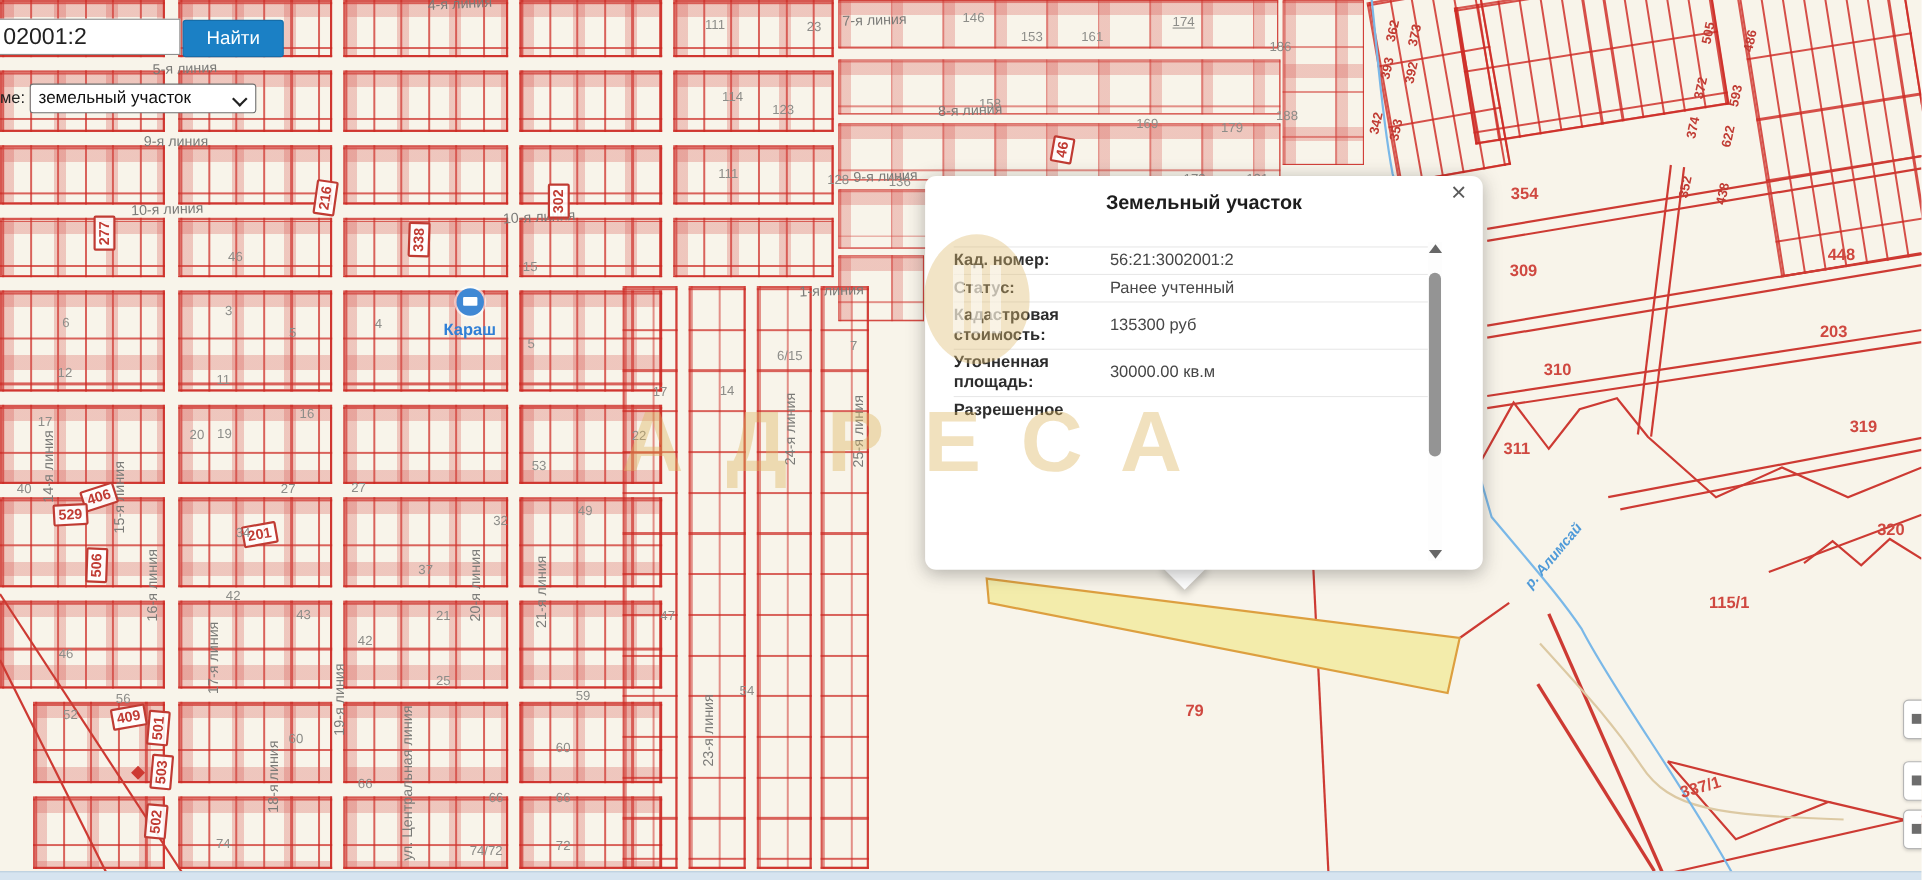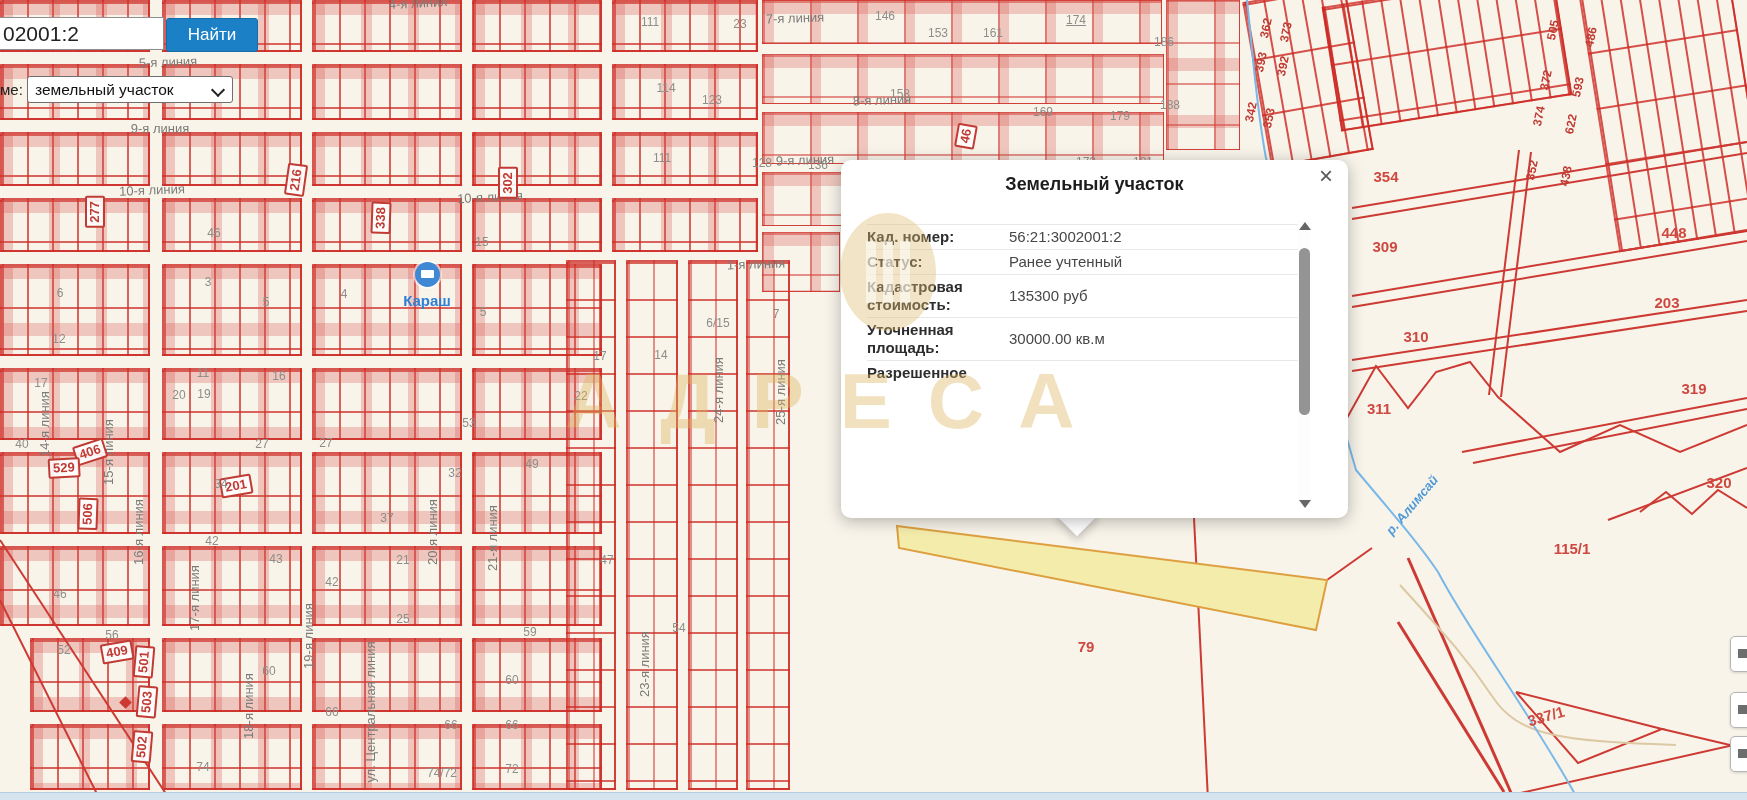--- a/index.html
+++ b/index.html
@@ -266,37 +266,37 @@
       <span class="mlabel smallnum" style="left: 818px; top: 165px; transform: translate(-50%, -50%) rotate(0deg);">136</span>
       <span class="mlabel smallnum" style="left: 940px; top: 165px; transform: translate(-50%, -50%) rotate(0deg);">134</span>
       <span class="mlabel smallnum" style="left: 1086px; top: 162px; transform: translate(-50%, -50%) rotate(0deg);">173</span>
       <span class="mlabel smallnum" style="left: 1143px; top: 162px; transform: translate(-50%, -50%) rotate(0deg);">181</span>
       <span class="mlabel smallnum" style="left: 214px; top: 233px; transform: translate(-50%, -50%) rotate(0deg);">46</span>
       <span class="mlabel smallnum" style="left: 208px; top: 282px; transform: translate(-50%, -50%) rotate(0deg);">3</span>
       <span class="mlabel smallnum" style="left: 60px; top: 293px; transform: translate(-50%, -50%) rotate(0deg);">6</span>
       <span class="mlabel smallnum" style="left: 266px; top: 302px; transform: translate(-50%, -50%) rotate(0deg);">5</span>
       <span class="mlabel smallnum" style="left: 344px; top: 294px; transform: translate(-50%, -50%) rotate(0deg);">4</span>
       <span class="mlabel smallnum" style="left: 59px; top: 339px; transform: translate(-50%, -50%) rotate(0deg);">12</span>
-      <span class="mlabel smallnum" style="left: 203px; top: 345px; transform: translate(-50%, -50%) rotate(0deg); margin-top: 28px;">11</span>
+      <span class="mlabel smallnum" style="left: 203px; top: 345px; transform: translate(-50%, -50%) rotate(0deg);">11</span>
       <span class="mlabel smallnum" style="left: 482px; top: 242px; transform: translate(-50%, -50%) rotate(0deg);">15</span>
       <span class="mlabel smallnum" style="left: 483px; top: 312px; transform: translate(-50%, -50%) rotate(0deg);">5</span>
       <span class="mlabel smallnum" style="left: 279px; top: 376px; transform: translate(-50%, -50%) rotate(0deg);">16</span>
       <span class="mlabel smallnum" style="left: 41px; top: 383px; transform: translate(-50%, -50%) rotate(0deg);">17</span>
       <span class="mlabel smallnum" style="left: 151px; top: 395px; transform: translate(-50%, -50%) rotate(0deg); margin-left: 28px;">20</span>
       <span class="mlabel smallnum" style="left: 204px; top: 394px; transform: translate(-50%, -50%) rotate(0deg);">19</span>
       <span class="mlabel smallnum" style="left: 581px; top: 396px; transform: translate(-50%, -50%) rotate(0deg);">22</span>
       <span class="mlabel smallnum" style="left: 600px; top: 356px; transform: translate(-50%, -50%) rotate(0deg);">17</span>
       <span class="mlabel smallnum" style="left: 661px; top: 355px; transform: translate(-50%, -50%) rotate(0deg);">14</span>
       <span class="mlabel smallnum" style="left: 776px; top: 314px; transform: translate(-50%, -50%) rotate(0deg);">7</span>
       <span class="mlabel smallnum" style="left: 718px; top: 323px; transform: translate(-50%, -50%) rotate(0deg);">6/15</span>
       <span class="mlabel smallnum" style="left: 22px; top: 444px; transform: translate(-50%, -50%) rotate(0deg);">40</span>
       <span class="mlabel smallnum" style="left: 262px; top: 444px; transform: translate(-50%, -50%) rotate(0deg);">27</span>
       <span class="mlabel smallnum" style="left: 326px; top: 443px; transform: translate(-50%, -50%) rotate(0deg);">27</span>
       <span class="mlabel smallnum" style="left: 221px; top: 484px; transform: translate(-50%, -50%) rotate(0deg);">34</span>
-      <span class="mlabel smallnum" style="left: 469px; top: 423px; transform: translate(-50%, -50%) rotate(0deg);">53</span>
+      <span class="mlabel smallnum" style="left: 469px; top: 423px; transform: translate(-50%, -50%) rotate(0deg); padding-left: 42px;">53</span>
       <span class="mlabel smallnum" style="left: 532px; top: 464px; transform: translate(-50%, -50%) rotate(0deg);">49</span>
       <span class="mlabel smallnum" style="left: 455px; top: 473px; transform: translate(-50%, -50%) rotate(0deg);">32</span>
       <span class="mlabel smallnum" style="left: 387px; top: 518px; transform: translate(-50%, -50%) rotate(0deg);">37</span>
       <span class="mlabel smallnum" style="left: 276px; top: 559px; transform: translate(-50%, -50%) rotate(0deg);">43</span>
       <span class="mlabel smallnum" style="left: 212px; top: 541px; transform: translate(-50%, -50%) rotate(0deg);">42</span>
       <span class="mlabel smallnum" style="left: 332px; top: 582px; transform: translate(-50%, -50%) rotate(0deg);">42</span>
       <span class="mlabel smallnum" style="left: 403px; top: 560px; transform: translate(-50%, -50%) rotate(0deg);">21</span>
       <span class="mlabel smallnum" style="left: 403px; top: 619px; transform: translate(-50%, -50%) rotate(0deg);">25</span>
       <span class="mlabel smallnum" style="left: 607px; top: 560px; transform: translate(-50%, -50%) rotate(0deg);">47</span>
       <span class="mlabel smallnum" style="left: 679px; top: 628px; transform: translate(-50%, -50%) rotate(0deg);">54</span>

